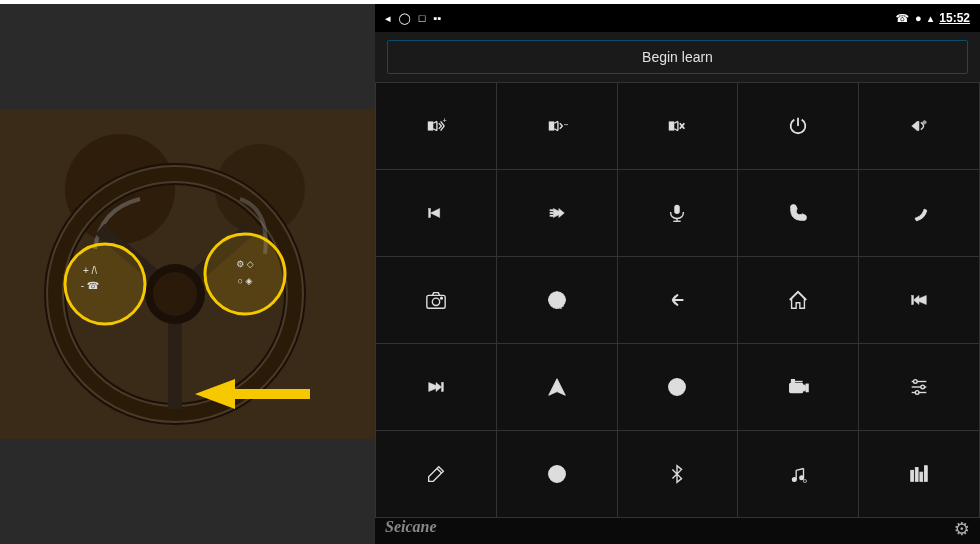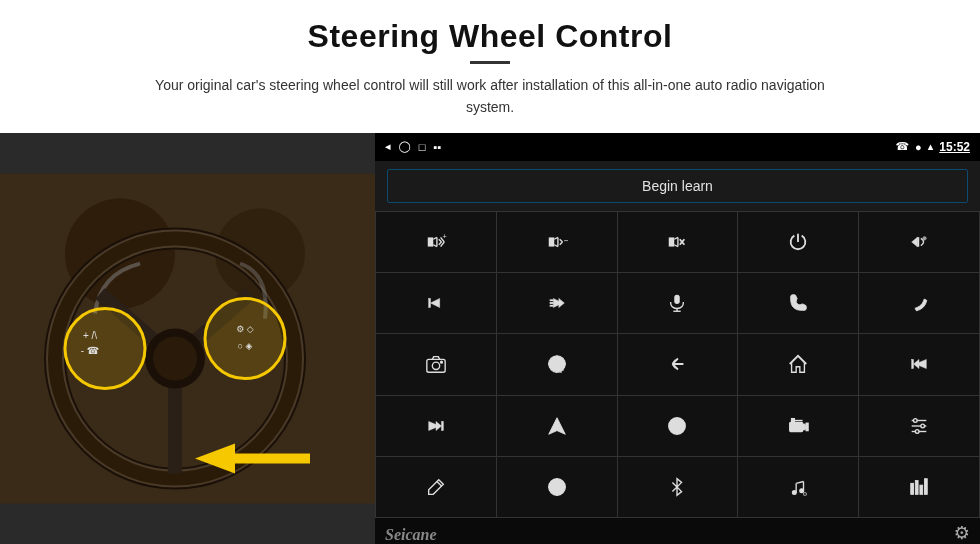--- a/index.html
+++ b/index.html
@@ -161,21 +161,21 @@
       height: 22px;
       fill: #ddd;
       stroke: #ddd;
     }
 
     
     .bottom-bar {
       background: #0a0a0a;
       height: 26px;
       display: flex;
-      align-items: flex-end;
+      align-items: flex-start;
       justify-content: space-between;
       padding: 0 10px;
     }
 
     .seicane-logo {
       font-style: italic;
       font-size: 16px;
       font-weight: bold;
       color: #888;
       font-family: Georgia, serif;
@@ -184,25 +184,20 @@
     .gear-icon-bottom {
       color: #aaa;
       font-size: 18px;
       cursor: pointer;
     }
   </style>
 </head>
 <body>
 
 <div class="page-wrapper">
-  <div class="header-section">
-    <h1 class="main-title">Steering Wheel Control</h1>
-    <div class="title-divider"></div>
-    <p class="subtitle">Your original car's steering wheel control will still work after installation of this all-in-one auto radio navigation system.</p>
-  </div>
 
   <div class="content-section">
 
     <div class="left-panel">
       <svg class="sw-visual" viewBox="0 0 375 330" xmlns="http://www.w3.org/2000/svg">
 
         <rect width="375" height="330" fill="#3a2a18"></rect>
 
         <ellipse cx="120" cy="80" rx="55" ry="55" fill="#2a1a08" opacity="0.8"></ellipse>
         <ellipse cx="260" cy="80" rx="45" ry="45" fill="#2a1a08" opacity="0.6"></ellipse>

